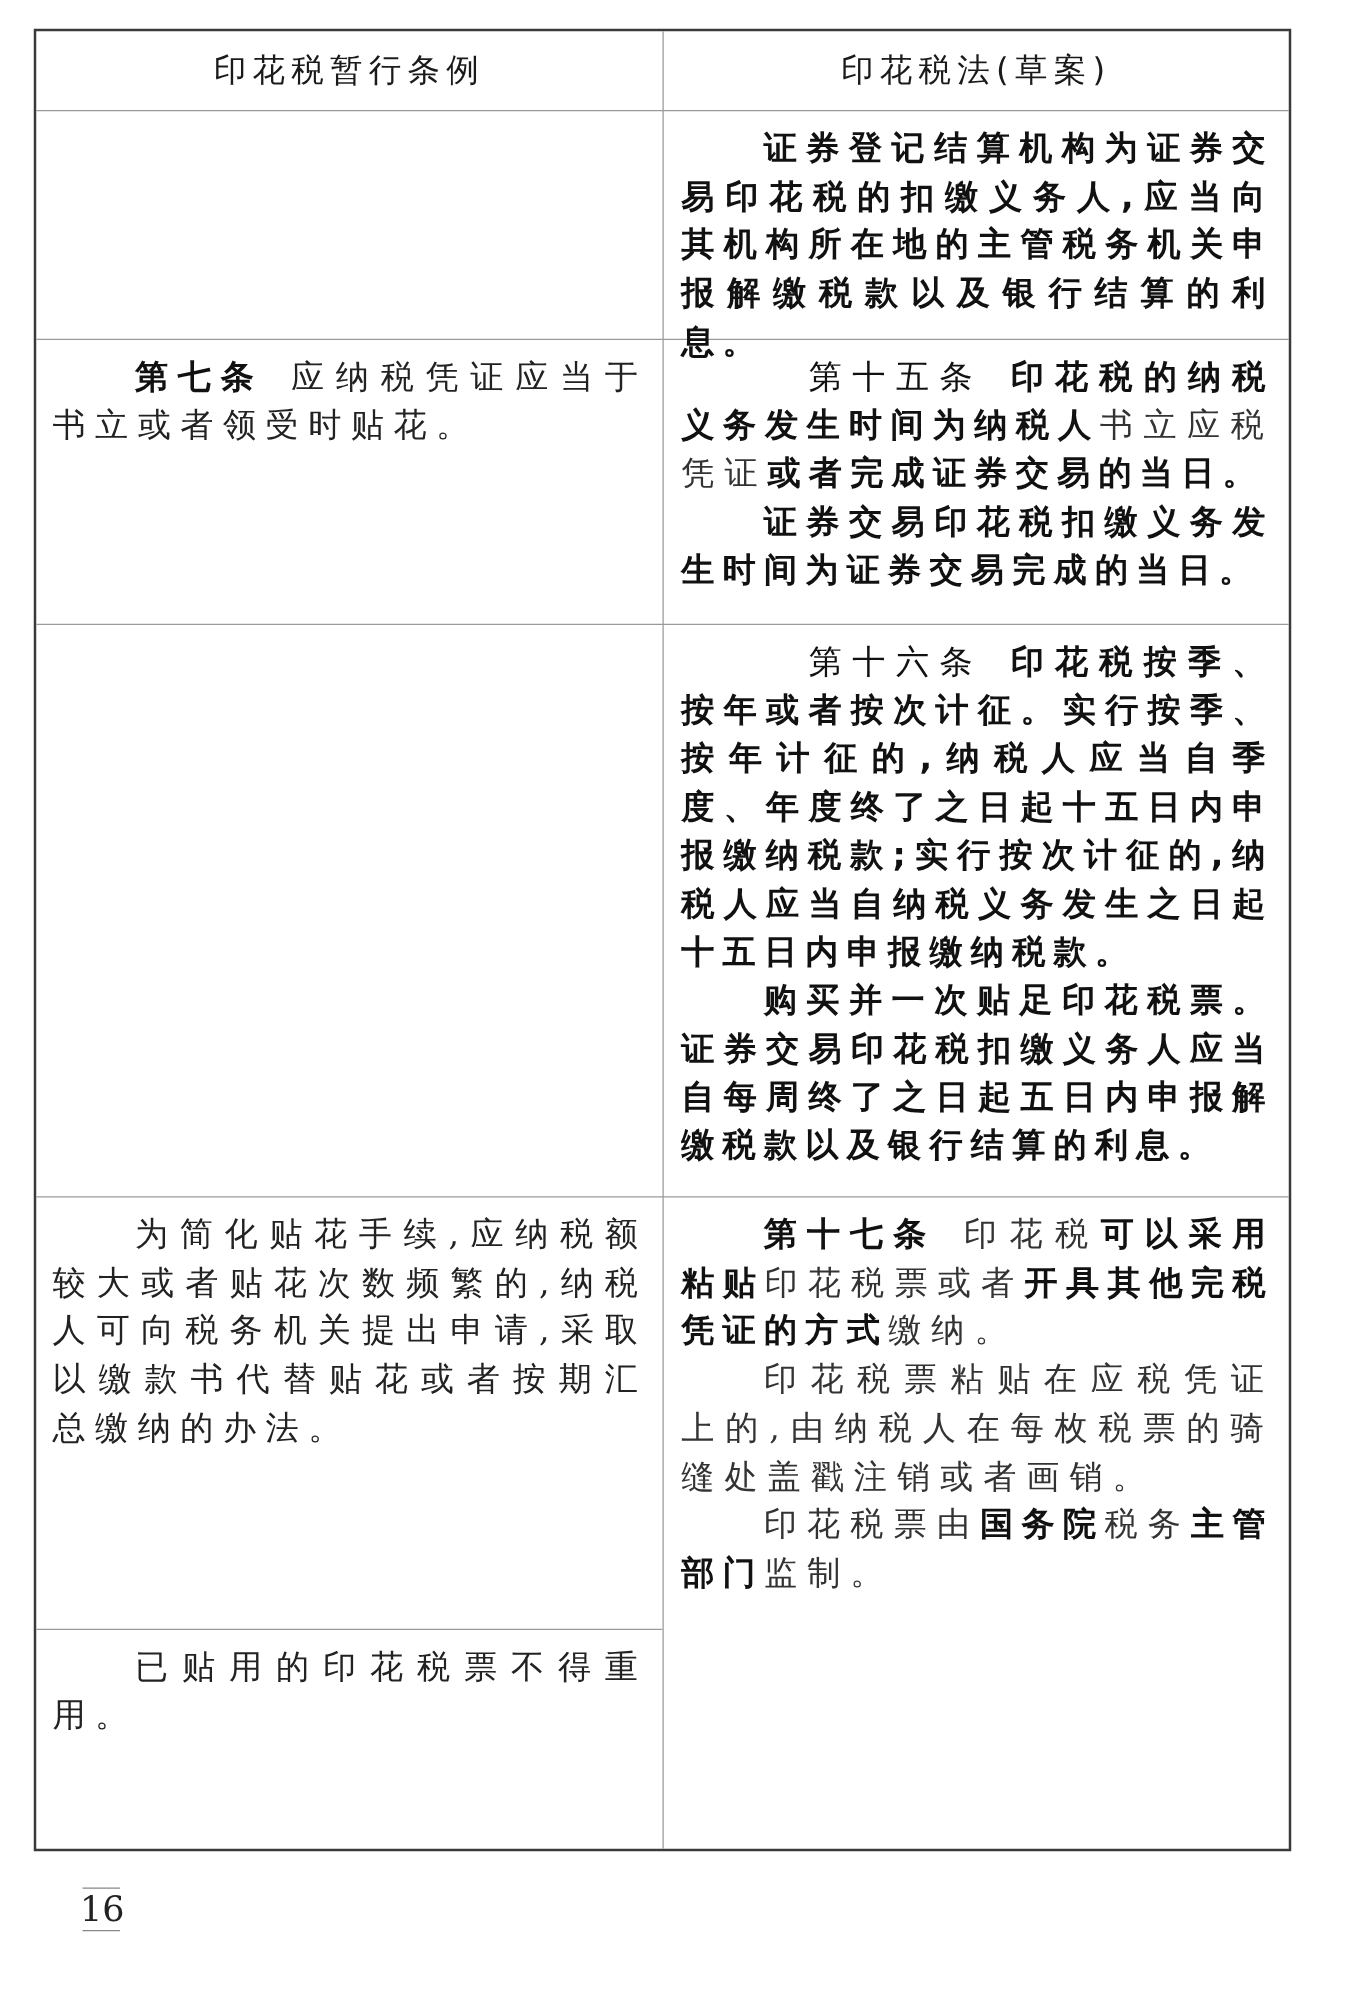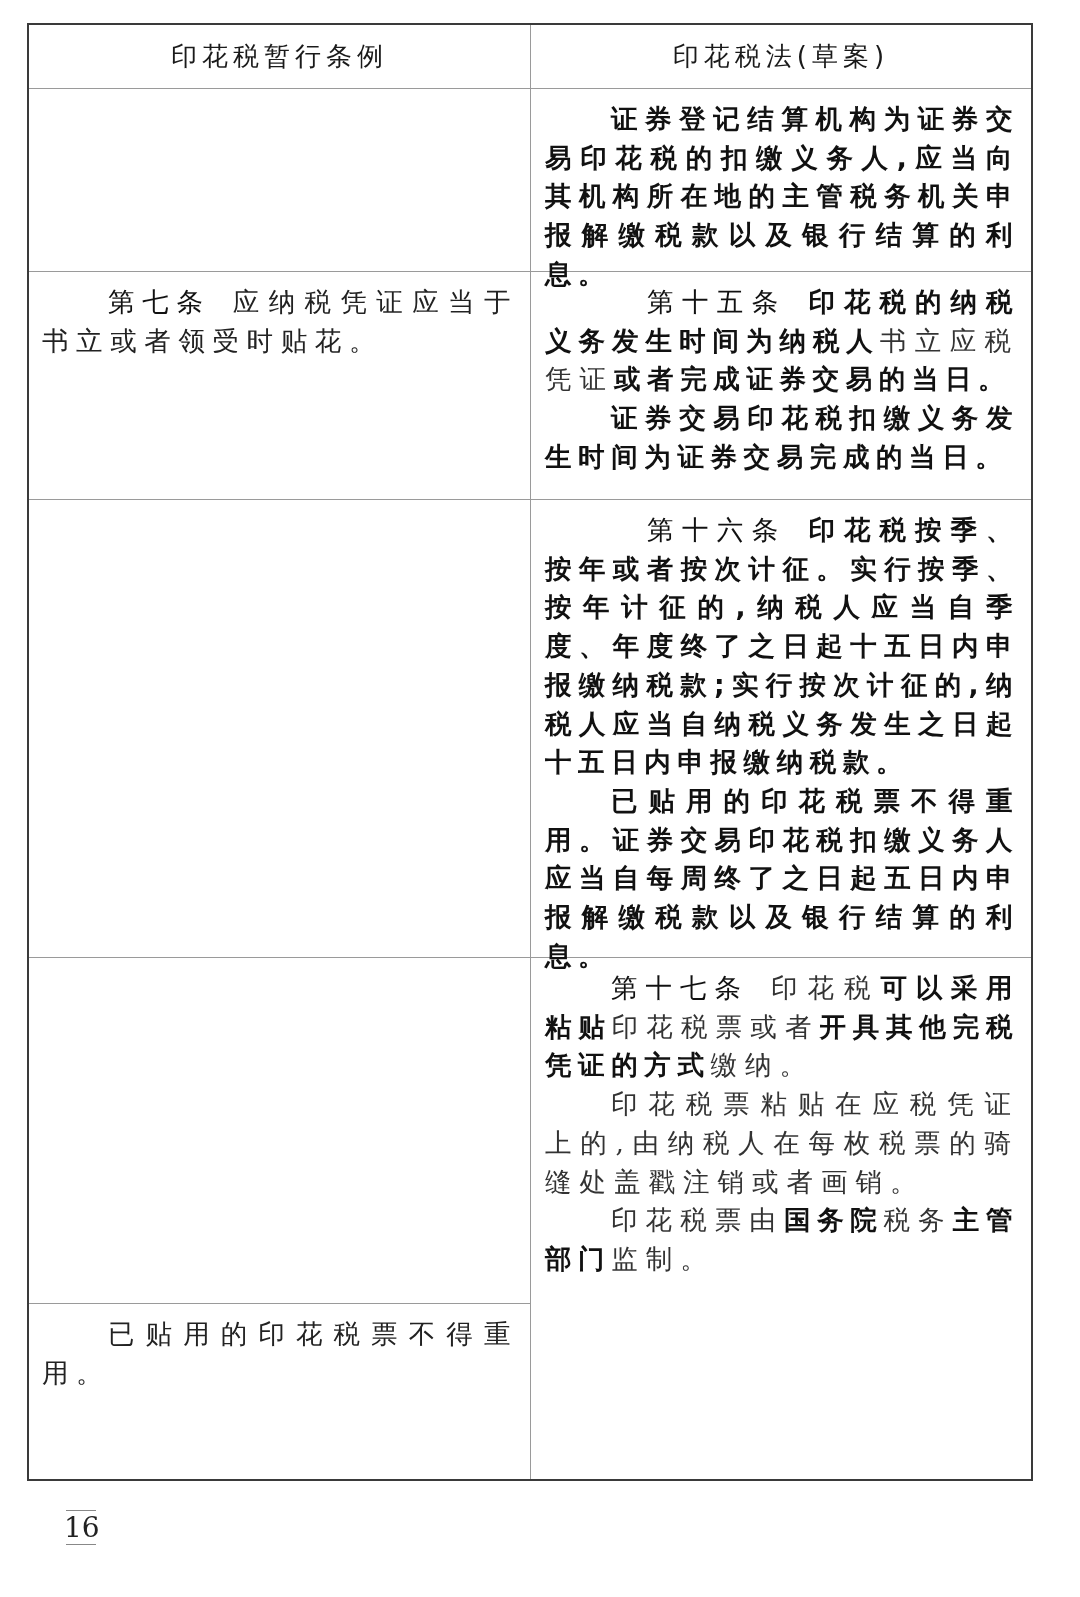--- a/index.html
+++ b/index.html
@@ -63,21 +63,21 @@
       font-weight: normal;
       color: #222222;
       letter-spacing: 7.6px;
     }
     .right-col .para {
       font-family: "DejaVu Sans", sans-serif;
       font-weight: bold;
       color: #111111;
     }
     .art-title {
-      font-weight: normal;
+      font-weight: bold;
       font-family: "DejaVu Sans", sans-serif;
       color: #111111;
       margin-right: 22px;
       letter-spacing: 6px;
     }
     .right-col .art-title.plain {
       font-weight: normal;
       margin-left: 36px;
     }
     .seg-regular {
@@ -141,24 +141,25 @@
   <p class="para indent"><span class="art-title">第七条</span><span>应纳税凭证应当于书立或者领受时贴花。</span></p>
 </div>
 <div class="cell right-col" style="left:545px; top:283px; width:474px;">
   <p class="para indent"><span class="art-title plain">第十五条</span><span class="seg-bold">印花税的纳税义务发生时间为纳税人</span><span class="seg-regular">书立应税凭证</span><span class="seg-bold">或者完成证券交易的当日。</span></p>
   <p class="para indent"><span>证券交易印花税扣缴义务发生时间为证券交易完成的当日。</span></p>
 </div>
 
 <div class="cell left-col" style="left:42px; top:511px; width:476px;"></div>
 <div class="cell right-col" style="left:545px; top:511px; width:474px;">
   <p class="para indent"><span class="art-title plain">第十六条</span><span>印花税按季、按年或者按次计征。实行按季、按年计征的,纳税人应当自季度、年度终了之日起十五日内申报缴纳税款;实行按次计征的,纳税人应当自纳税义务发生之日起十五日内申报缴纳税款。</span></p>
-  <p class="para indent"><span>已贴用的印花税票不得重用。证券交易印花税扣缴义务人应当自每周终了之日起五日内申报解缴税款以及银行结算的利息。</span></p>
+  <p class="para indent"><span>购买并一次贴足印花税票。证券交易印花税扣缴义务人应当自每周终了之日起五日内申报解缴税款以及银行结算的利息。</span></p>
 </div>
 
 <div class="cell left-col" style="left:42px; top:969px; width:476px;">
+  <p class="para indent"><span>为简化贴花手续,应纳税额较大或者贴花次数频繁的,纳税人可向税务机关提出申请,采取以缴款书代替贴花或者按期汇总缴纳的办法。</span></p>
 </div>
 
 <div class="cell left-col" style="left:42px; top:1315px; width:476px;">
   <p class="para indent"><span>已贴用的印花税票不得重用。</span></p>
 </div>
 
 <div class="cell right-col" style="left:545px; top:969px; width:474px;">
   <p class="para indent"><span class="art-title">第十七条</span><span class="seg-regular">印花税</span><span class="seg-bold">可以采用粘贴</span><span class="seg-regular">印花税票或者</span><span class="seg-bold">开具其他完税凭证的方式</span><span class="seg-regular">缴纳。</span></p>
   <p class="para indent"><span class="seg-regular">印花税票粘贴在应税凭证上的,由纳税人在每枚税票的骑缝处盖戳注销或者画销。</span></p>
   <p class="para indent"><span class="seg-regular">印花税票由</span><span class="seg-bold">国务院</span><span class="seg-regular">税务</span><span class="seg-bold">主管部门</span><span class="seg-regular">监制。</span></p>

